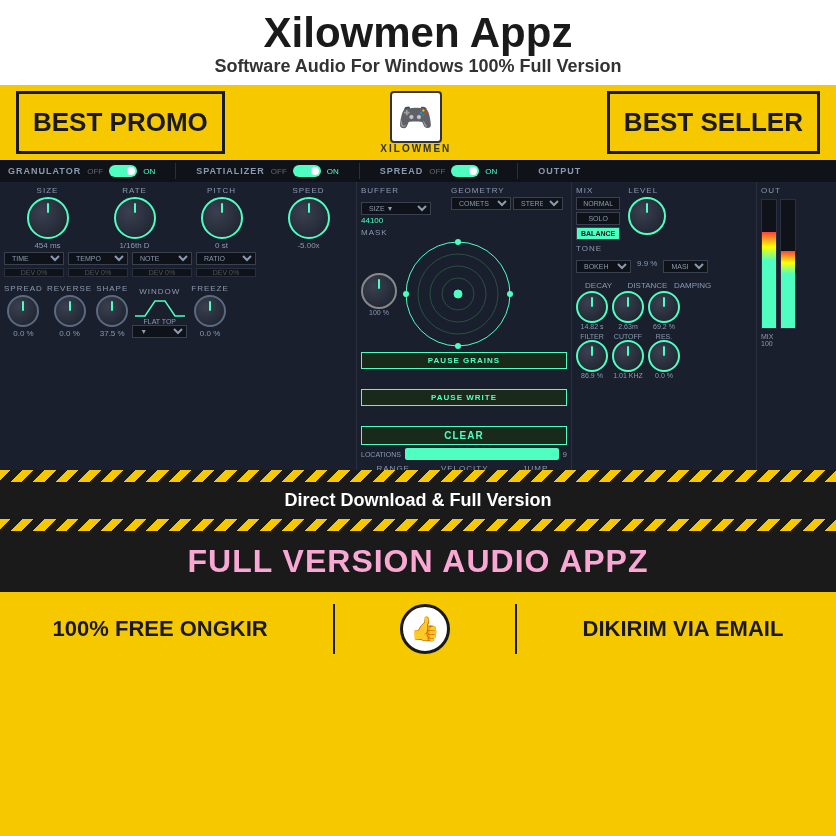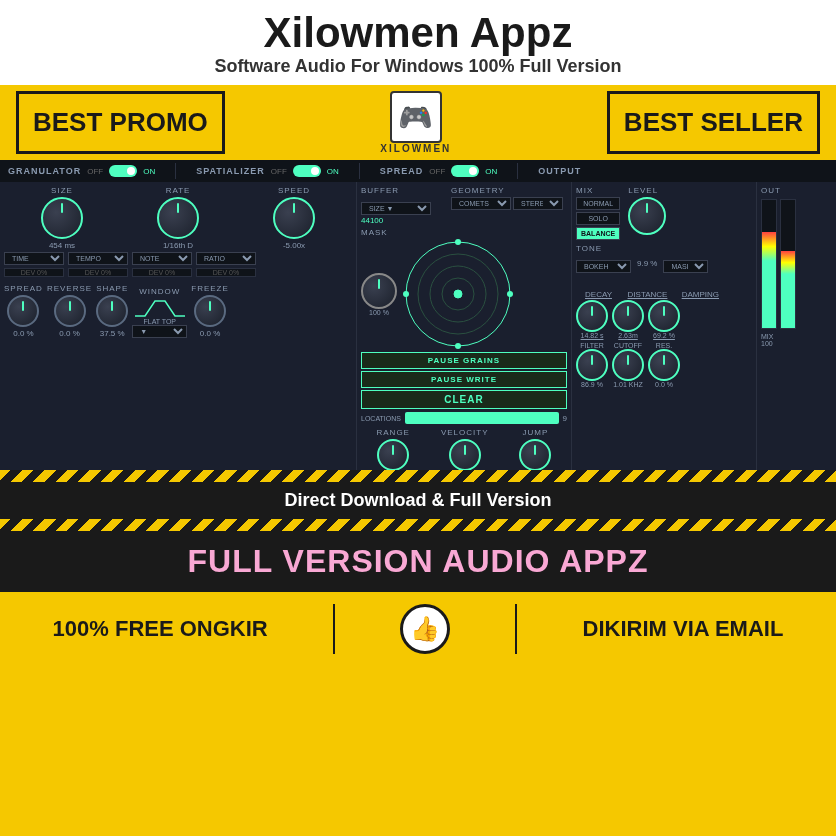--- a/index.html
+++ b/index.html
@@ -194,21 +194,21 @@
     .pause-btn {
       background: #1a2a1a;
       border: 1px solid #4effc0;
       color: #4effc0;
       font-size: 8px;
       font-weight: 700;
       padding: 3px 6px;
       width: 100%;
       letter-spacing: 1px;
       cursor: pointer;
-      margin-bottom: 2px;
+      margin-bottom: 20px;
       text-align: center;
     }
     .clear-btn {
       background: #1a2a1a;
       border: 1px solid #4effc0;
       color: #4effc0;
       font-size: 10px;
       font-weight: 700;
       padding: 3px 6px;
       width: 100%;
@@ -480,20 +480,25 @@
           <span class="knob-label">SIZE</span>
           <div class="knob"></div>
           <span class="knob-value">454 ms</span>
         </div>
         <div class="knob-group">
           <span class="knob-label">RATE</span>
           <div class="knob"></div>
           <span class="knob-value">1/16th D</span>
         </div>
         <div class="knob-group">
+          <span class="knob-label">PITCH</span>
+          <div class="knob"></div>
+          <span class="knob-value">0 st</span>
+        </div>
+        <div class="knob-group">
           <span class="knob-label">SPEED</span>
           <div class="knob"></div>
           <span class="knob-value">-5.00x</span>
         </div>
       </div>
 
       <div class="dropdown-row">
         <select class="synth-select">
           <option>TIME</option>
         </select>
@@ -649,25 +654,25 @@
           </select>
         </div>
         <div style="font-size:8px; color:#8a9ab0; margin-top:10px;">9.9 %</div>
         <div style="margin-top:10px;">
           <select class="synth-select" style="width:45px;">
             <option>MASK ▼</option>
           </select>
         </div>
       </div>
 
-      <div style="font-size:8px; color:#8a9ab0; margin-top:17px;text-decoration:underline;">
+      <div style="font-size:8px; color:#8a9ab0; margin-top:8px;">
         <div style="display:flex; gap:4px; margin-bottom:1px;">
           <span style="width:45px; text-align:center;">DECAY</span>
           <span style="width:45px; text-align:center;">DISTANCE</span>
-          <span style="width:45px; text-align:right;">DAMPING</span>
+          <span style="width:45px; text-align:left;">DAMPING</span>
         </div>
         <div style="display:flex; gap:4px;">
           <div class="knob-mini-group">
             <div class="knob knob-small"></div>
             <span style="font-size:7px;color:#8a9ab0;">14.82 s</span>
           </div>
           <div class="knob-mini-group">
             <div class="knob knob-small"></div>
             <span style="font-size:7px;color:#8a9ab0;">2.63m</span>
           </div>

